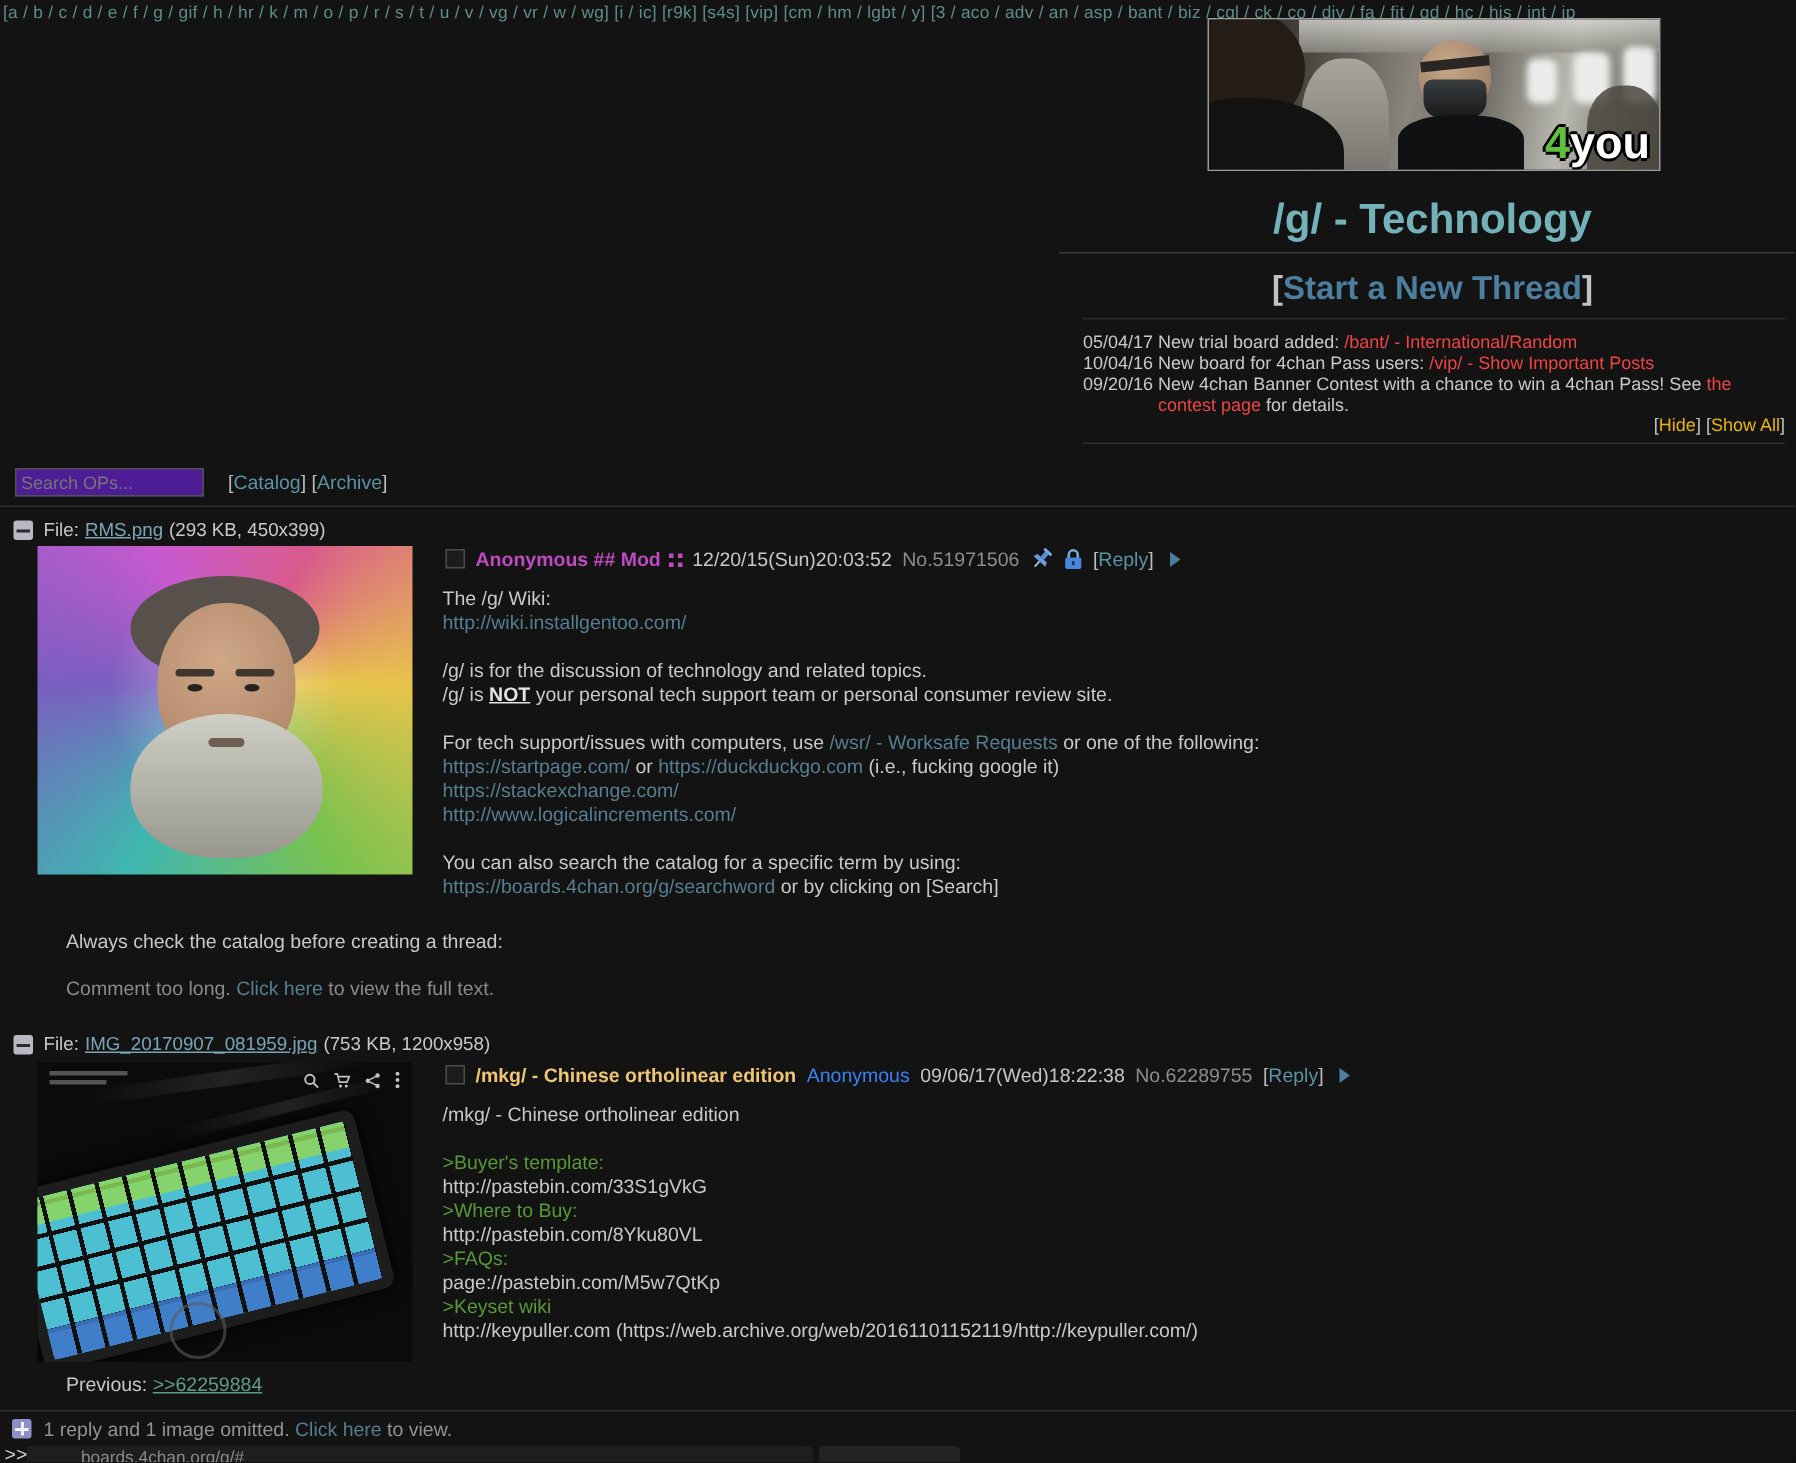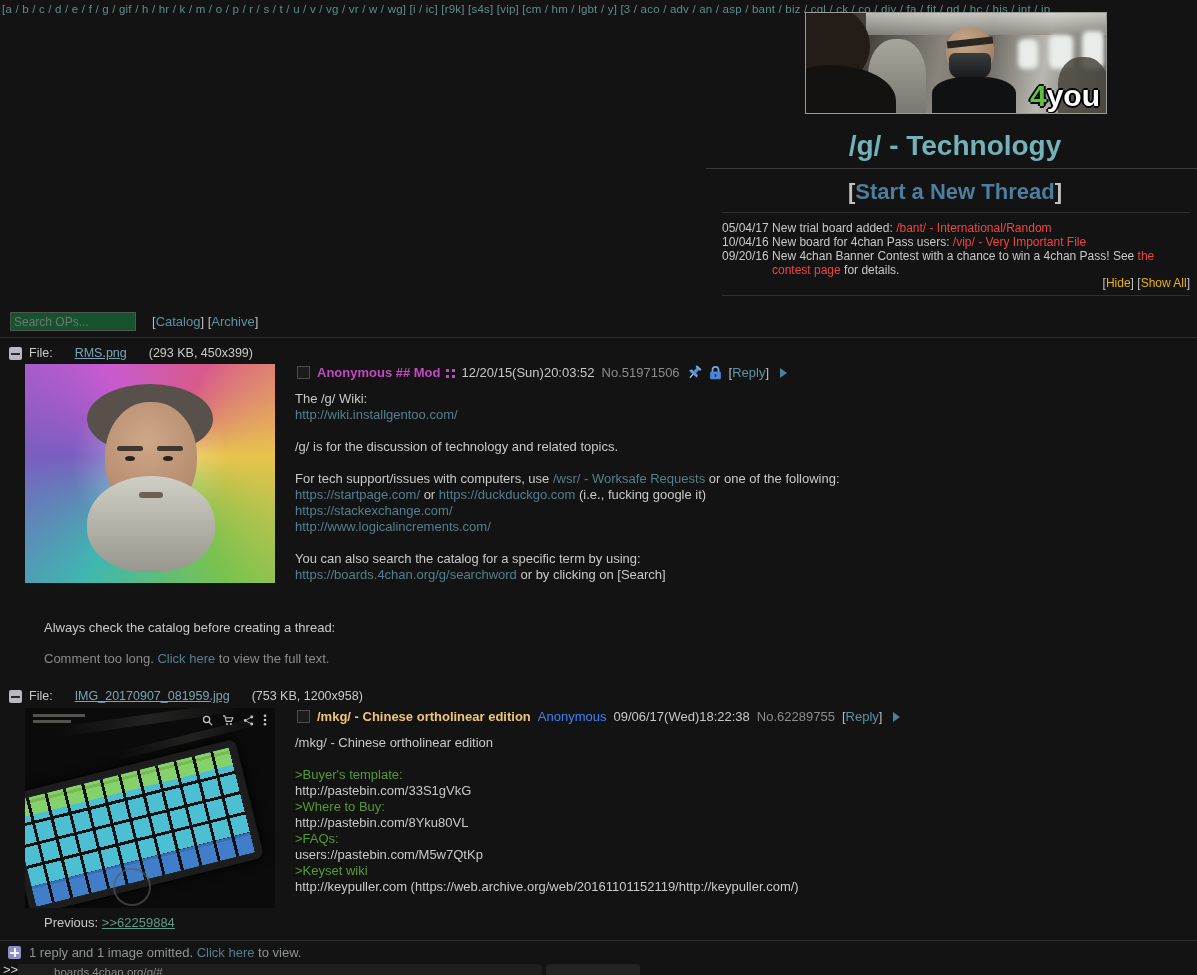--- a/index.html
+++ b/index.html
@@ -45,33 +45,33 @@
   .news{position:absolute;left:722px;top:221px;width:470px;font-size:12px;line-height:14px;color:#c8cac7;}
   .news p{margin:0;padding-left:50px;text-indent:-50px;}
   .news a{color:#ef4444;}
   .hideshow{position:absolute;left:722px;top:276px;width:468px;text-align:right;font-size:12px;}
   .hideshow .br{color:#c2c2c2;}
   .hideshow a{color:#eab308;}
   .hr-news{top:295px;left:722px;width:468px;}
 
   
   .searchrow{position:absolute;left:10px;top:312px;display:flex;align-items:center;font-size:13px;}
-  .search-input{width:118px;height:17px;background:#14532d;border:1px solid #525252;color:#9a9a9a;
+  .search-input{width:118px;height:17px;background:#4c1d95;border:1px solid #525252;color:#9a9a9a;
                 font-size:12px;padding:0 3px;font-family:"Liberation Sans",sans-serif;}
   .searchrow .links{margin-left:16px;}
   .searchrow .br{color:#bdbdbd;}
   .searchrow a{color:#5b93a5;}
   .hr-search{top:337px;left:0;width:1197px;}
 
   
   .fileline{position:absolute;left:9px;font-size:12.5px;color:#c8cac7;display:flex;align-items:center;}
   .fl1{top:346px;} .fl2{top:689px;}
   .minus-icon{display:inline-block;width:13px;height:13px;background:#b9b9c4;border-radius:2px;margin-right:7px;position:relative;}
   .minus-icon i{position:absolute;left:2px;top:6px;width:9px;height:2px;background:#2b2b2b;}
-  .filename{color:#7aa5b5;text-decoration:underline;margin:0 22px;text-align:right;}
+  .filename{color:#7aa5b5;text-decoration:underline;margin:0 4px;text-align:right;}
 
   .thumb{position:absolute;left:25px;overflow:hidden;cursor:pointer;}
   .thumb-rms{top:364px;width:250px;height:219px;
     background:conic-gradient(from 30deg at 52% 42%,#d85a8c,#e8c44c,#79c24f,#3fb7b0,#7a5ec0,#c85ad0,#d85a8c);}
   .rms-glow{position:absolute;inset:0;background:radial-gradient(circle at 50% 45%,rgba(255,255,255,.4),rgba(255,255,255,0) 45%);}
   .rms-hair{position:absolute;left:62px;top:20px;width:126px;height:70px;border-radius:50%;background:#58504a;}
   .rms-face{position:absolute;left:80px;top:38px;width:92px;height:112px;border-radius:48%;
             background:radial-gradient(circle at 45% 35%,#cfa888,#a87f62);}
   .rms-brow{position:absolute;width:26px;height:5px;background:#3e362f;border-radius:3px;top:82px;}
   .rb-l{left:92px;} .rb-r{left:132px;}
@@ -171,21 +171,21 @@
   </div>
 
   <h1 class="title">/g/ - Technology</h1>
   <div class="hr hr-title"></div>
 
   <div class="snt"><span class="br">[</span><a class="snt-link">Start a New Thread</a><span class="br">]</span></div>
   <div class="hr hr-snt"></div>
 
   <div class="news">
     <p><span>05/04/17</span><span> New trial board added: </span><a>/bant/ - International/Random</a><span></span></p>
-    <p><span>10/04/16</span><span> New board for 4chan Pass users: </span><a>/vip/ - Very Important File</a><span></span></p>
+    <p><span>10/04/16</span><span> New board for 4chan Pass users: </span><a>/vip/ - Show Important Posts</a><span></span></p>
     <p><span>09/20/16</span><span> New 4chan Banner Contest with a chance to win a 4chan Pass! See </span><a>the contest page</a><span> for details.</span></p>
   </div>
   <div class="hideshow"><span class="br">[</span><a>Hide</a><span class="br">]</span> <span class="br">[</span><a>Show All</a><span class="br">]</span></div>
   <div class="hr hr-news"></div>
 
   <div class="searchrow">
     <input class="search-input" type="text" placeholder="Search OPs..." style="">
     <span class="links"><span class="br">[</span><a>Catalog</a><span class="br">]</span> <span class="br">[</span><a>Archive</a><span class="br">]</span></span>
   </div>
   <div class="hr hr-search"></div>
@@ -234,20 +234,21 @@
       </svg>
     <span class="replylink"><span class="br">[</span><a>Reply</a><span class="br">]</span></span>
     <span class="menu-arrow"></span>
   </div>
 
   <div class="postbody pb1">
     <div class="line">The /g/ Wiki:</div>
     <div class="line"><a>http://wiki.installgentoo.com/</a></div>
     <div class="line"></div>
     <div class="line">/g/ is for the discussion of technology and related topics.</div>
+    <div class="line"><span>/g/ is </span><span class="notbold">NOT</span><span> your personal tech support team or personal consumer review site.</span></div>
     <div class="line"></div>
     <div class="line"><span>For tech support/issues with computers, use </span><a>/wsr/ - Worksafe Requests</a><span> or one of the following:</span></div>
     <div class="line"><a>https://startpage.com/</a><span> or </span><a>https://duckduckgo.com</a><span> (i.e., fucking google it)</span></div>
     <div class="line"><a>https://stackexchange.com/</a></div>
     <div class="line"><a>http://www.logicalincrements.com/</a></div>
     <div class="line"></div>
     <div class="line">You can also search the catalog for a specific term by using:</div>
     <div class="line"><a>https://boards.4chan.org/g/searchword</a><span> or by clicking on [Search]</span></div>
   </div>
 
@@ -313,21 +314,21 @@
   </div>
 
   <div class="postbody pb2">
     <div class="line">/mkg/ - Chinese ortholinear edition</div>
     <div class="line"></div>
     <div class="line greentext">&gt;Buyer's template:</div>
     <div class="line">http://pastebin.com/33S1gVkG</div>
     <div class="line greentext">&gt;Where to Buy:</div>
     <div class="line">http://pastebin.com/8Yku80VL</div>
     <div class="line greentext">&gt;FAQs:</div>
-    <div class="line">users://pastebin.com/M5w7QtKp</div>
+    <div class="line">page://pastebin.com/M5w7QtKp</div>
     <div class="line greentext">&gt;Keyset wiki</div>
     <div class="line">http://keypuller.com (https://web.archive.org/web/20161101152119/http://keypuller.com/)</div>
   </div>
 
   <div class="below-img prevline"><span>Previous: </span><a class="quotelink">&gt;&gt;62259884</a></div>
 
   <div class="hr hr-bottom"></div>
   <div class="omitted">
     <span class="plus-icon">
         <i class="h"></i>

